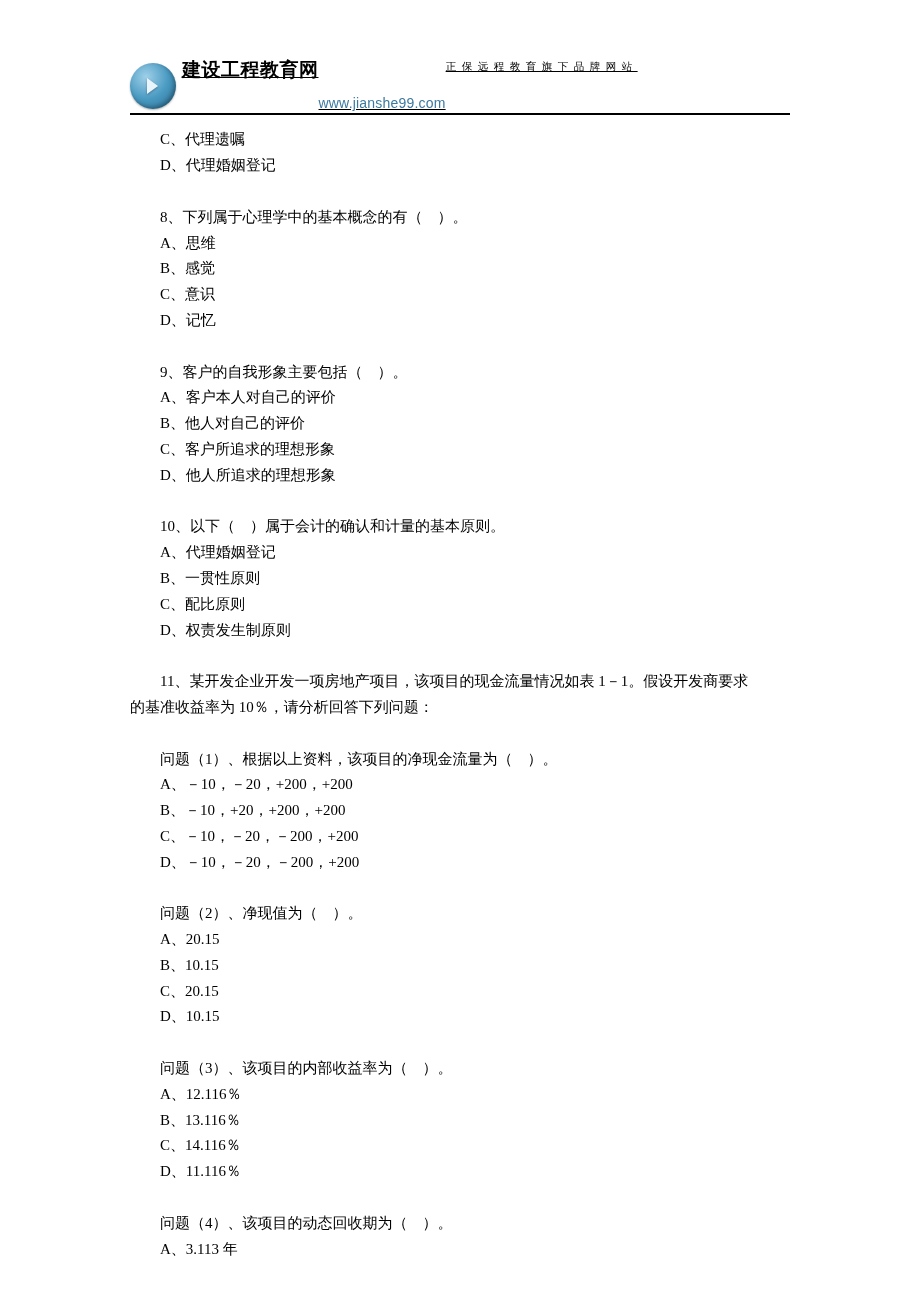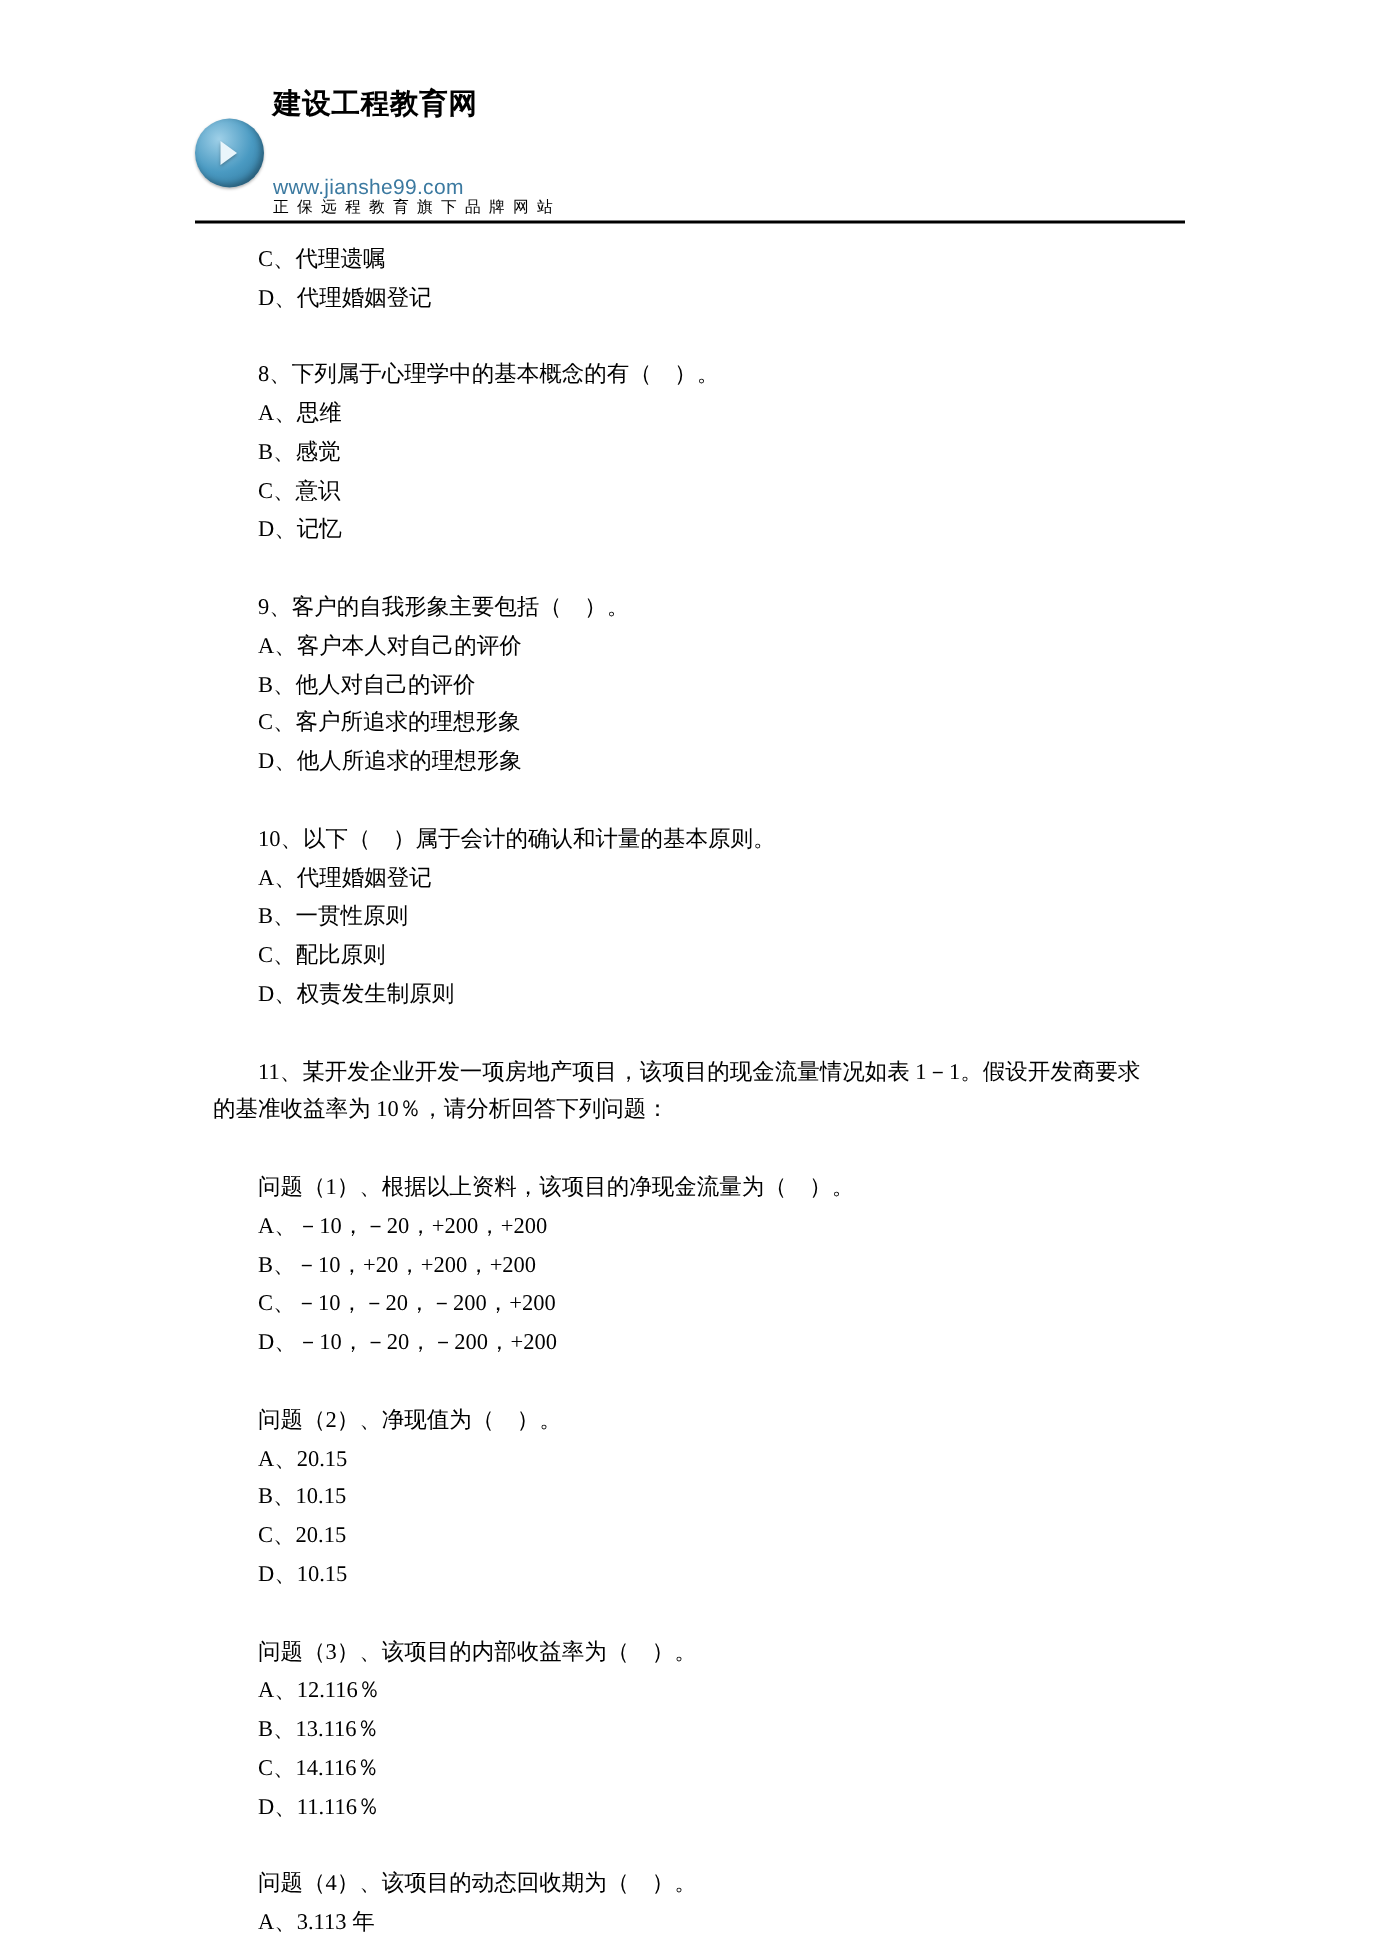--- a/index.html
+++ b/index.html
@@ -39,22 +39,22 @@
     width: 0;
     height: 0;
     border-left: 11px solid #e9f5fb;
     border-top: 8px solid transparent;
     border-bottom: 8px solid transparent;
     transform: translateY(-50%);
     filter: drop-shadow(0 1px 1px rgba(0,0,0,0.3));
   }
   .logo-text {
     display: flex;
-    flex-direction: column;
     line-height: 1.1;
+    text-decoration: underline;
   }
   .logo-text .l1 {
     font-family: "SimHei", "黑体", sans-serif;
     font-weight: bold;
     font-size: 19px;
     letter-spacing: 0.5px;
   }
   .logo-text .l2 {
     font-family: Arial, sans-serif;
     font-size: 14px;
@@ -69,21 +69,20 @@
     margin-top: 1px;
     text-align: center;
   }
   .divider {
     height: 2px;
     background: #000;
     margin-bottom: 12px;
   }
   .content {
     line-height: 1.72;
-    margin-left: 12px;
   }
   .content p {
     margin: 0;
   }
   .indent {
     padding-left: 2em;
   }
   .spacer {
     height: 1.72em;
   }

